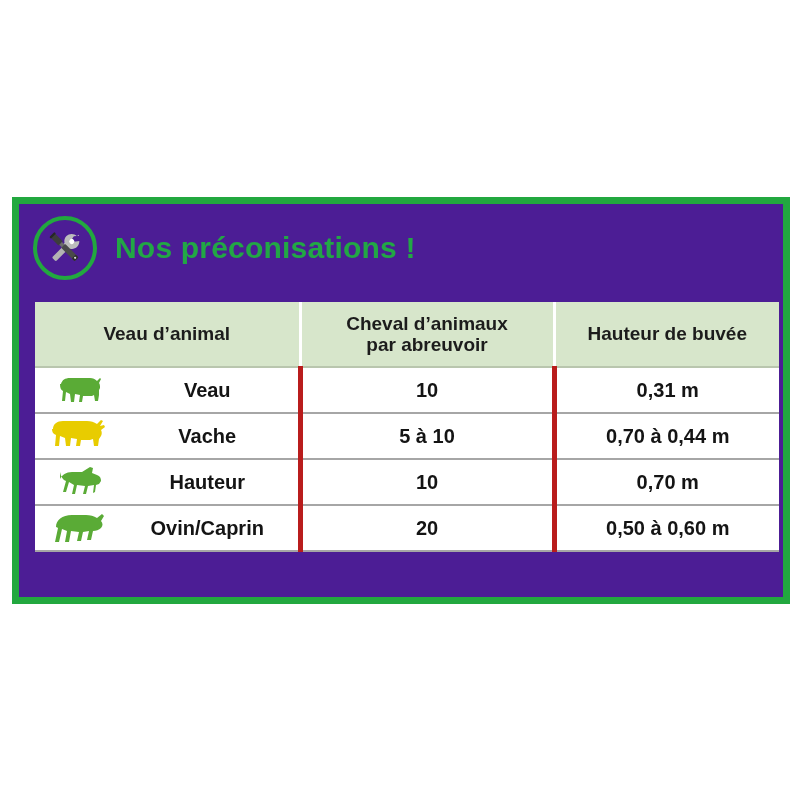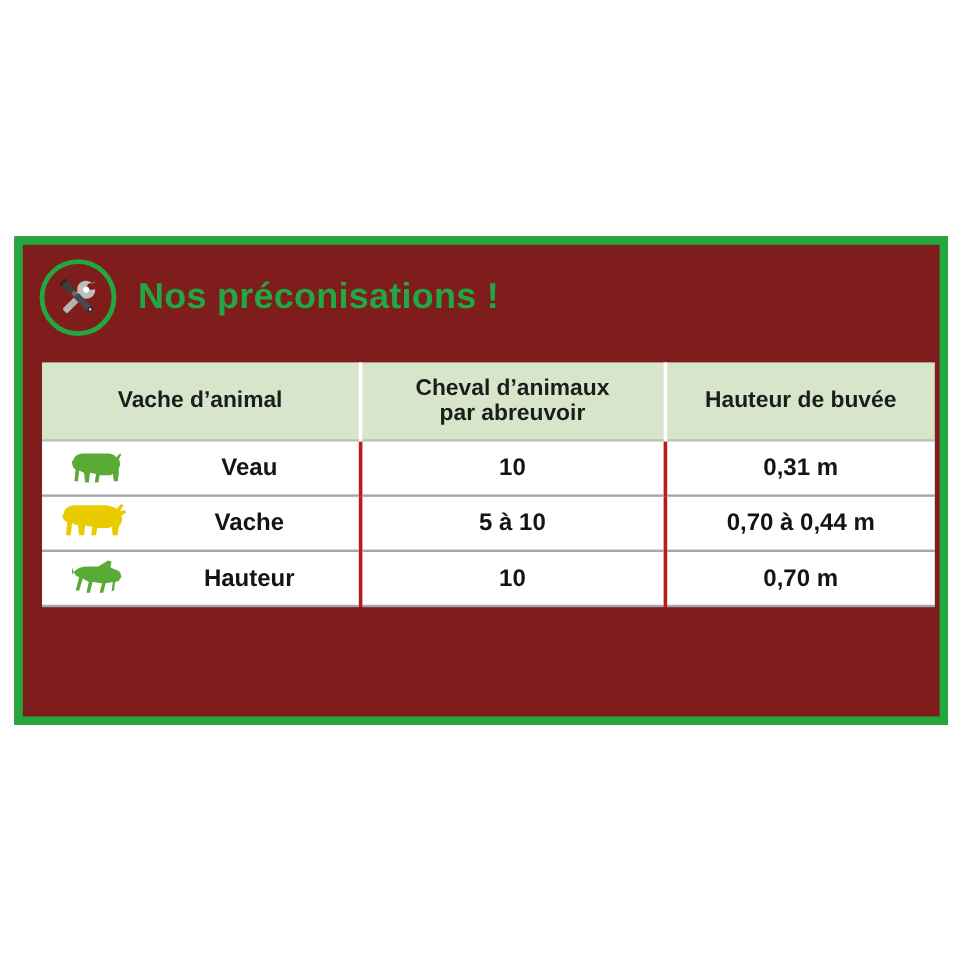--- a/index.html
+++ b/index.html
@@ -17,21 +17,21 @@
 
   
   .card {
     position: absolute;
     left: 12px;
     top: 197px;
     width: 778px;
     height: 407px;
     box-sizing: border-box;
     border: 7px solid #22a83f;
-    background: #7f1d1d;
+    background: #4c1d95;
   }
 
   
   .card-header {
     position: absolute;
     left: 0;
     top: 0;
     width: 100%;
     height: 88px;
     display: flex;
@@ -97,21 +97,21 @@
   .table thead th:last-child { border-right: none; margin-left: 47px; }
 
   .table tbody td {
     height: 44px;
     font-size: 20px;
     font-weight: bold;
     color: #141414;
     text-align: center;
     vertical-align: middle;
     border-bottom: 2px solid #a6a6a6;
-    border-right: 3px solid #b91c1c;
+    border-right: 5px solid #b91c1c;
     padding: 0;
     background: #ffffff;
   }
   .table tbody td:last-child { border-right: none; }
 
   .cell-type {
     display: flex;
     align-items: center;
     height: 44px;
   }
@@ -160,21 +160,21 @@
   </div>
 
   <table class="table">
     <colgroup>
       <col class="c-type">
         <col class="c-count">
         <col class="c-height">
     </colgroup>
     <thead>
       <tr>
-        <th>Vache d’animal</th>
+        <th>Veau d’animal</th>
         <th>
           <div>Cheval d’animaux</div>
           <div>par abreuvoir</div>
         </th>
         <th>Hauteur de buvée</th>
       </tr>
     </thead>
     <tbody>
 
       <tr>
@@ -216,16 +216,30 @@
               </svg>
             </div>
             <div class="type-label">Hauteur</div>
           </div>
         </td>
         <td>10</td>
         <td>0,70 m</td>
       </tr>
 
 
+      <tr>
+        <td>
+          <div class="cell-type">
+            <div class="icon-slot">
+              <svg width="62" height="36" viewBox="0 0 62 36">
+                <path fill="#5aab36" d="M6 17c0-7 6-12 16-12h14c4 0 8 1 11 3l5-4 2 2-3 5c2 2 2 5 0 7-2 2-5 3-8 3l-2 9h-4l2-9-6 1-2 9h-4l2-9-8-1-2 11h-4l2-11-5-2-3 13h-4l3-14c-1-1-2-1-2-1z"></path>
+              </svg>
+            </div>
+            <div class="type-label">Ovin/Caprin</div>
+          </div>
+        </td>
+        <td>20</td>
+        <td>0,50 à 0,60 m</td>
+      </tr>
 
     </tbody>
   </table>
 </div>
 
 </body></html>

